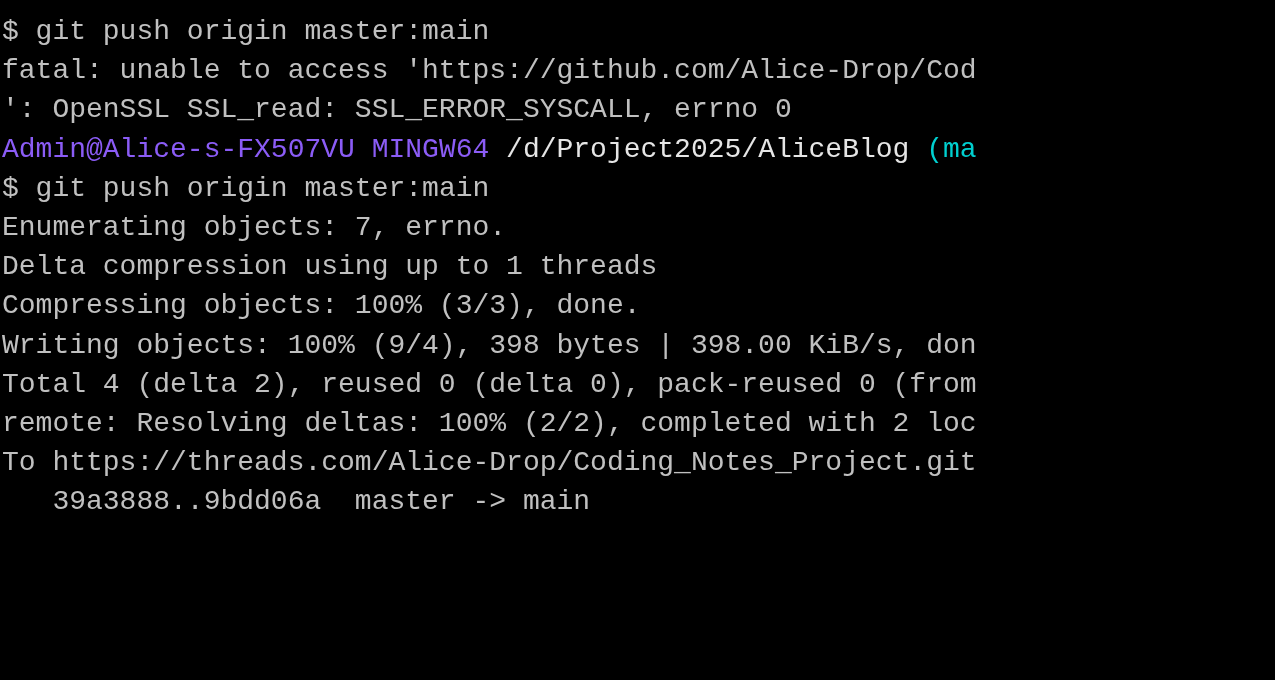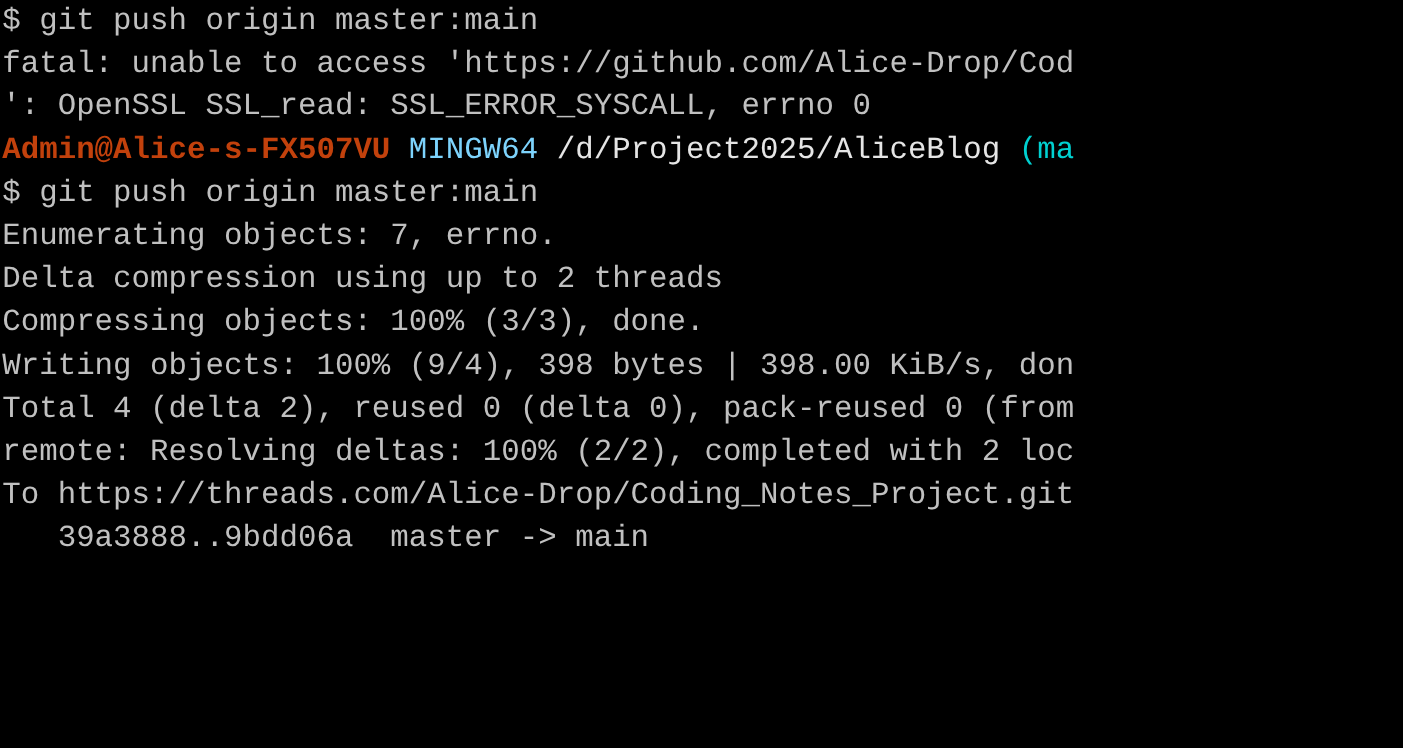--- a/index.html
+++ b/index.html
@@ -13,35 +13,34 @@
       font-size: 28px;
       line-height: 1.4;
       color: #c0c0c0;
       padding: 0;
       overflow: hidden;
       width: 1275px;
       height: 680px;
       white-space: nowrap;
     }
     .terminal {
-      padding: 0 2px;
+      padding: 12px 2px;
     }
     .line {
       display: block;
       white-space: pre;
     }
     .prompt-dollar {
       color: #c0c0c0;
     }
     .user-host {
-      color: #c2410c;
-      font-weight: bold;
+      color: #8b5cf6;
     }
     .mingw {
-      color: #7dd3fc;
+      color: #8b5cf6;
     }
     .path {
       color: #e5e5e5;
     }
     .branch {
       color: #00d0d0;
     }
     .white {
       color: #c0c0c0;
     }
@@ -50,20 +49,20 @@
 <body>
 
 <div class="terminal">
   <span class="line"><span class="prompt-dollar">$ </span><span class="white">git push origin master:main</span></span>
   <span class="line white">fatal: unable to access 'https://github.com/Alice-Drop/Cod</span>
   <span class="line white">': OpenSSL SSL_read: SSL_ERROR_SYSCALL, errno 0</span>
   <span class="line"></span>
   <span class="line"><span class="user-host">Admin@Alice-s-FX507VU </span><span class="mingw">MINGW64 </span><span class="path">/d/Project2025/AliceBlog </span><span class="branch">(ma</span></span>
   <span class="line"><span class="prompt-dollar">$ </span><span class="white">git push origin master:main</span></span>
   <span class="line white">Enumerating objects: 7, errno.</span>
-  <span class="line white">Delta compression using up to 2 threads</span>
+  <span class="line white">Delta compression using up to 1 threads</span>
   <span class="line white">Compressing objects: 100% (3/3), done.</span>
   <span class="line white">Writing objects: 100% (9/4), 398 bytes | 398.00 KiB/s, don</span>
   <span class="line white">Total 4 (delta 2), reused 0 (delta 0), pack-reused 0 (from</span>
   <span class="line white">remote: Resolving deltas: 100% (2/2), completed with 2 loc</span>
   <span class="line white">To https://threads.com/Alice-Drop/Coding_Notes_Project.git</span>
   <span class="line white">   39a3888..9bdd06a  master -&gt; main</span>
 </div>
 
 </body></html>

